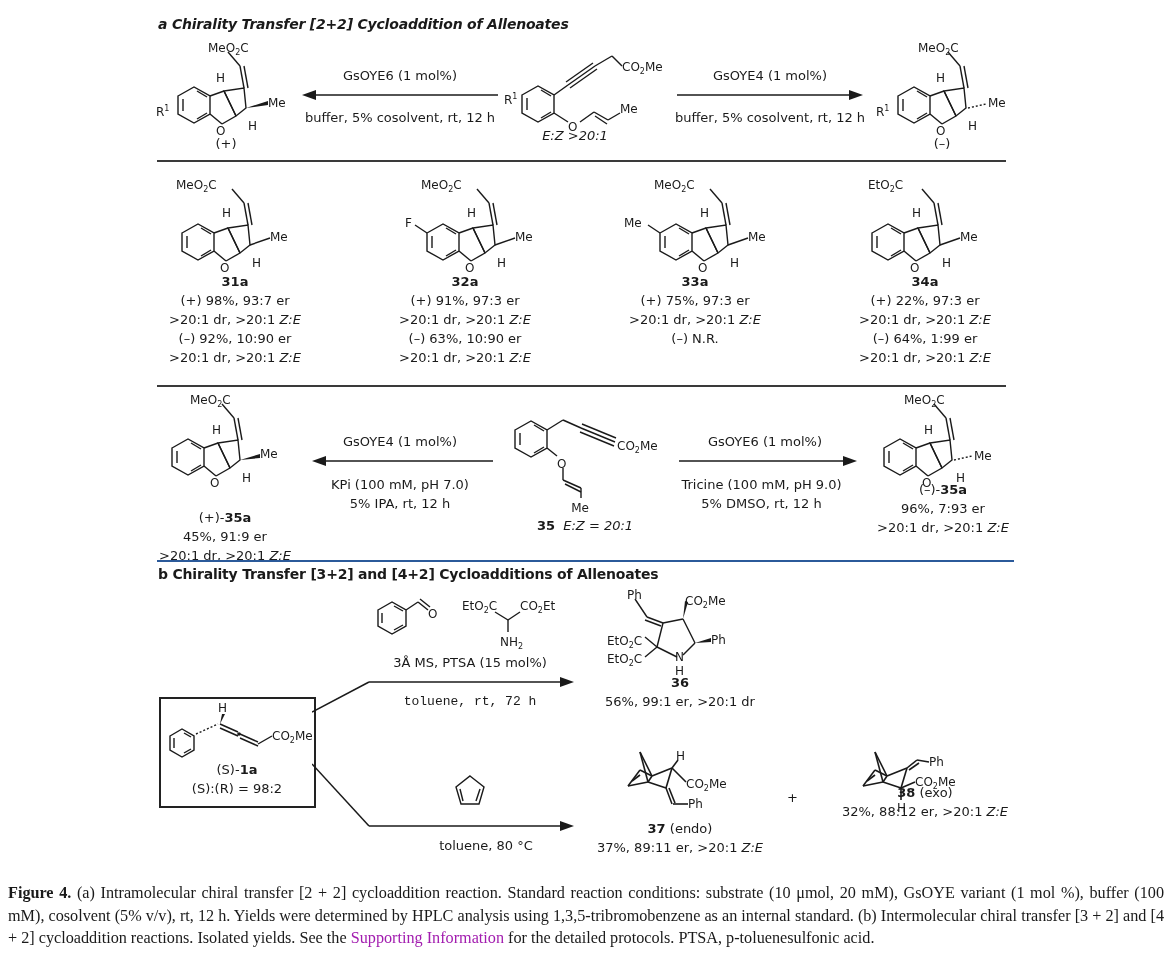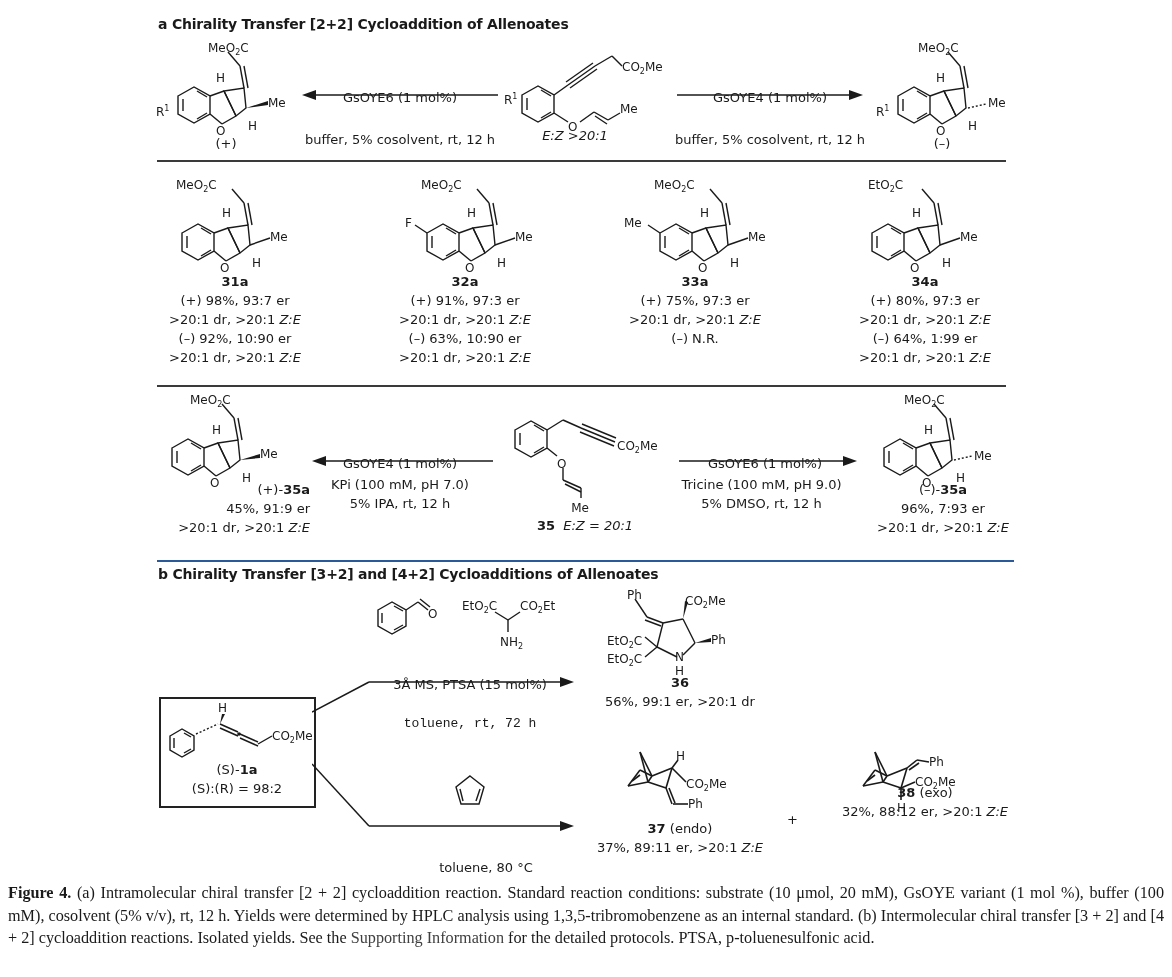--- a/index.html
+++ b/index.html
@@ -1,36 +1,36 @@
 <!DOCTYPE html>
 <html><head>
 <meta charset="utf-8">
 <style>
   html,body{margin:0;padding:0;background:#fff;}
   body{width:1172px;height:977px;position:relative;overflow:hidden;font-family:"DejaVu Sans",sans-serif;color:#1a1a1a;}
   .abs{position:absolute;}
   .sect-title{font-family:"DejaVu Sans",sans-serif;font-weight:bold;font-size:14px;letter-spacing:-0.2px;}
-  .t{font-size:13px;white-space:nowrap;margin-top:22px;}
+  .t{font-size:13px;white-space:nowrap;}
   .c{text-align:center;}
   .lbl{font-size:13px;line-height:19px;text-align:center;white-space:nowrap;}
   .lbl b{font-weight:bold;}
   .rule{position:absolute;height:2px;background:#3a3a3a;}
   .rule-blue{position:absolute;height:2px;background:#2b5a9a;}
   .caption{position:absolute;left:8px;top:882px;width:1156px;font-family:"Liberation Serif",serif;font-size:16.2px;line-height:22.5px;text-align:justify;color:#1a1a1a;}
   .caption .b{font-weight:bold;}
-  .caption a{color:#404040;text-decoration:none;margin-top:20px;}
+  .caption a{color:#a21caf;text-decoration:none;margin-top:20px;}
   svg text{font-family:"DejaVu Sans",sans-serif;fill:#1a1a1a;}
   .mol text{font-size:12px;}
   .sub{font-size:8px;}
   .box{position:absolute;border:2px solid #222;}
 </style>
 </head>
 <body>
 
-<div class="abs sect-title" style="left:158px;top:16px;">a Chirality Transfer [2+2] Cycloaddition of Allenoates</div>
+<div class="abs sect-title" style="left:158px;top:16px;font-style:italic;">a Chirality Transfer [2+2] Cycloaddition of Allenoates</div>
 
 <svg class="abs mol" style="left:150px;top:38px;" width="160" height="120">
   <g stroke="#1a1a1a" stroke-width="1.4" fill="none">
     <polygon points="28,58 44,49 60,58 60,76 44,85 28,76"></polygon>
     <line x1="33" y1="61" x2="33" y2="73"></line>
       <line x1="47" y1="53" x2="57" y2="59"></line>
       <line x1="47" y1="81" x2="57" y2="75"></line>
     <line x1="60" y1="58" x2="74" y2="53"></line>
       <line x1="60" y1="76" x2="72" y2="86"></line>
     <line x1="74" y1="53" x2="86" y2="78"></line>
@@ -226,21 +226,21 @@
       <line x1="90" y1="70" x2="110" y2="63"></line>
   </g>
   <text x="18" y="14">EtO<tspan class="sub" dy="3">2</tspan><tspan dy="-3">C</tspan></text>
     <text x="62" y="42">H</text>
     <text x="110" y="66">Me</text>
     <text x="92" y="92">H</text>
     <text x="60" y="97">O</text>
 </svg>
 <div class="abs lbl" style="left:840px;top:272px;width:170px;">
   <div><b>34a</b></div>
-  <div>(+) 80%, 97:3 er</div>
+  <div>(+) 22%, 97:3 er</div>
   <div>&gt;20:1 dr, &gt;20:1 <i>Z:E</i></div>
   <div>(–) 64%, 1:99 er</div>
   <div>&gt;20:1 dr, &gt;20:1 <i>Z:E</i></div>
 </div>
 
 <div class="rule" style="left:157px;top:385px;width:849px;"></div>
 
 <svg class="abs mol" style="left:160px;top:392px;" width="150" height="105">
   <g stroke="#1a1a1a" stroke-width="1.4" fill="none">
     <polygon points="12,56 28,47 44,56 44,74 28,83 12,74"></polygon>
@@ -256,21 +256,21 @@
       <line x1="82" y1="48" x2="78" y2="26"></line>
       <line x1="74" y1="26" x2="62" y2="12"></line>
   </g>
   <polygon points="80,68 100,62 100,66" fill="#1a1a1a"></polygon>
   <text x="30" y="12">MeO<tspan class="sub" dy="3">2</tspan><tspan dy="-3">C</tspan></text>
     <text x="52" y="42">H</text>
     <text x="100" y="66">Me</text>
     <text x="82" y="90">H</text>
     <text x="50" y="95">O</text>
 </svg>
-<div class="abs lbl" style="left:140px;top:480px;width:170px;text-align:right;">
+<div class="abs lbl" style="left:140px;top:508px;width:170px;">
   <div><span>(+)-</span><b>35a</b></div>
   <div>45%, 91:9 er</div>
   <div>&gt;20:1 dr, &gt;20:1 <i>Z:E</i></div>
 </div>
 
 <div class="abs t c" style="left:310px;top:434px;width:180px;">GsOYE4 (1 mol%)</div>
 <svg class="abs" style="left:310px;top:454px;" width="185" height="14">
   <line x1="12" y1="7" x2="183" y2="7" stroke="#1a1a1a" stroke-width="1.5"></line>
     <polygon points="2,7 16,2 16,12" fill="#1a1a1a"></polygon>
 </svg>

